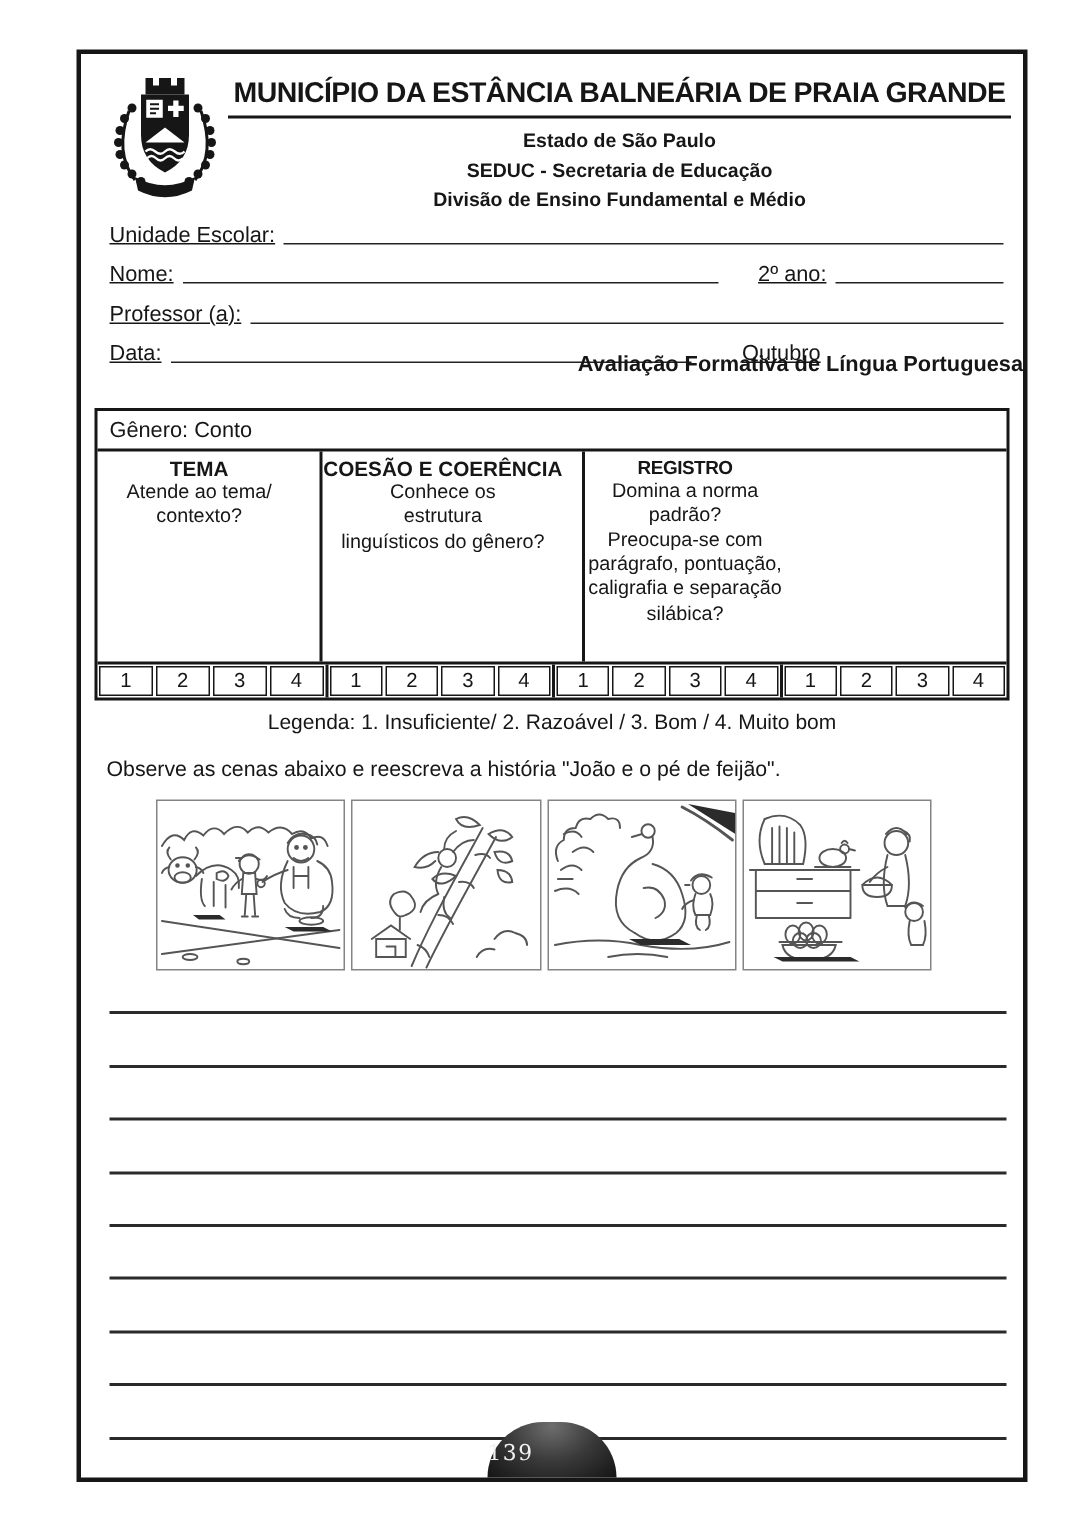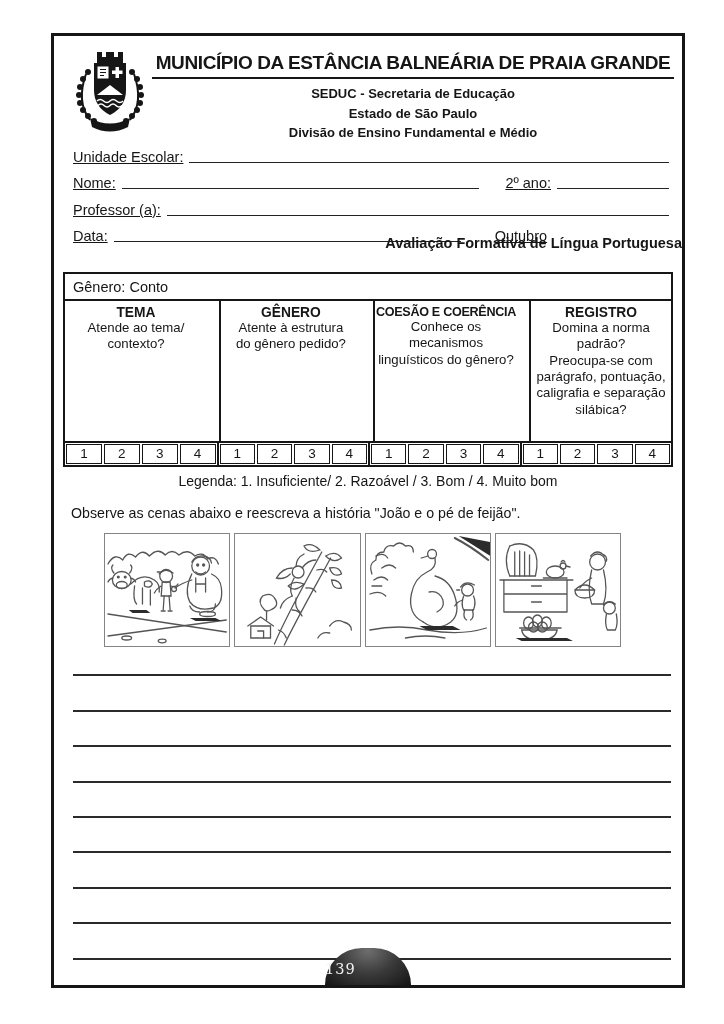--- a/index.html
+++ b/index.html
@@ -98,22 +98,22 @@
         <rect x="44" y="24.5" width="10.5" height="3.5" fill="#fff"></rect>
         <path d="M29,49 l13,-10 l13,10 z" fill="#fff"></path>
         <path d="M29,55 q3,-3 6.5,0 t6.5,0 t6.5,0 t6.5,0" stroke="#fff" stroke-width="1.6" fill="none"></path>
         <path d="M30,59.5 q3,-3 6,0 t6,0 t6,0 t6,0" stroke="#fff" stroke-width="1.6" fill="none"></path>
         <path d="M22,72 q20,11 40,0 l-2,9 q-18,9 -36,0 z" fill="#161616"></path>
       </svg>
     </div>
 
     <div class="header-block">
       <div class="header-title">MUNICÍPIO DA ESTÂNCIA BALNEÁRIA DE PRAIA GRANDE</div>
+      <div class="header-sub">Estado de São Paulo</div>
       <div class="header-sub">SEDUC - Secretaria de Educação</div>
-      <div class="header-sub">Estado de São Paulo</div>
       <div class="header-sub">Divisão de Ensino Fundamental e Médio</div>
     </div>
 
     <div class="form-area">
       <div class="form-row">
         <span class="flabel">Unidade Escolar:</span>
         <span class="fill"></span>
       </div>
       <div class="form-row">
         <span class="flabel">Nome:</span>
@@ -136,28 +136,23 @@
 
     <div class="rubric">
       <div class="genre-row">Gênero: Conto</div>
       <div class="cols">
         <div class="col">
           <div class="col-title">TEMA</div>
           <div class="col-line">Atende ao tema/</div>
           <div class="col-line">contexto?</div>
         </div>
         <div class="col">
-          <div class="col-title">GÊNERO</div>
-          <div class="col-line">Atente à estrutura</div>
-          <div class="col-line">do gênero pedido?</div>
-        </div>
-        <div class="col">
           <div class="col-title">COESÃO E COERÊNCIA</div>
           <div class="col-line">Conhece os</div>
-          <div class="col-line">mecanismos</div>
+          <div class="col-line">estrutura</div>
           <div class="col-line">linguísticos do gênero?</div>
         </div>
         <div class="col">
           <div class="col-title">REGISTRO</div>
           <div class="col-line">Domina a norma</div>
           <div class="col-line">padrão?</div>
           <div class="col-line">Preocupa-se com</div>
           <div class="col-line">parágrafo, pontuação,</div>
           <div class="col-line">caligrafia e separação</div>
           <div class="col-line">silábica?</div>

